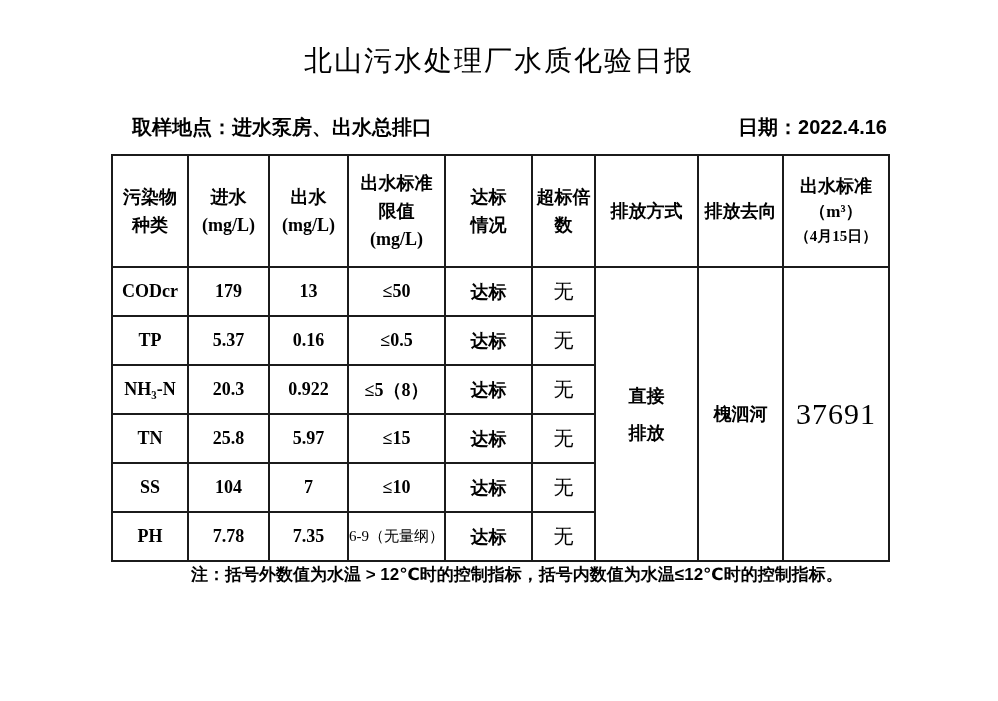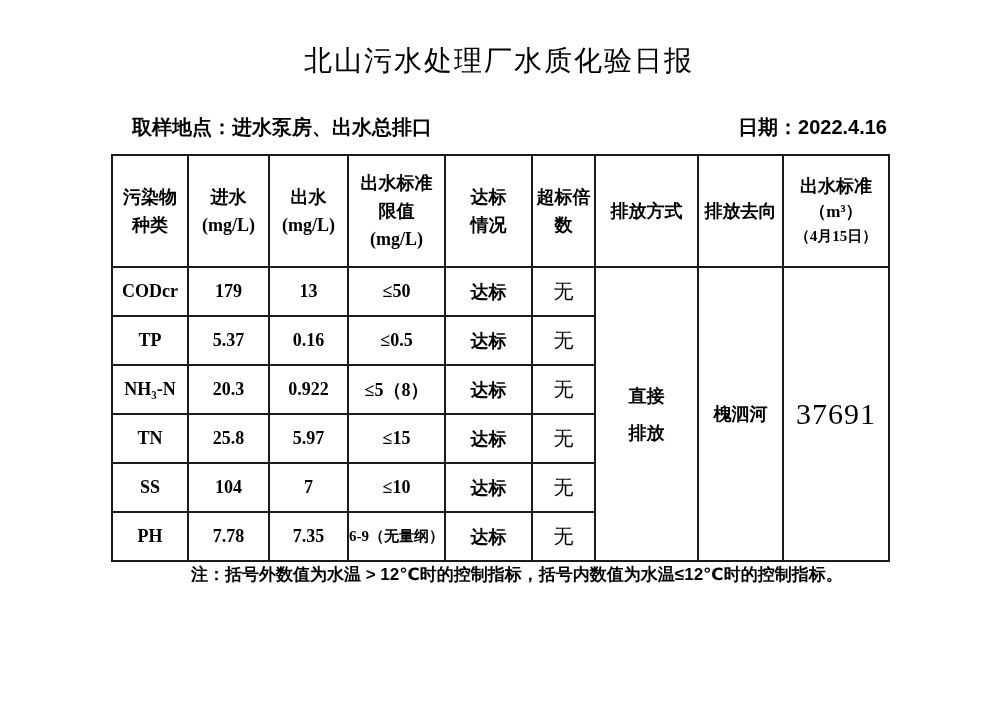--- a/index.html
+++ b/index.html
@@ -71,21 +71,21 @@
   }
   .c-status {
     font-family: "Liberation Sans", "DejaVu Sans", sans-serif;
     font-size: 18px;
     font-weight: 700;
   }
   .c-exceed {
     font-size: 20px;
     font-weight: 400;
   }
-  .c-limit-small { font-size: 15px; font-weight: 700; }
+  .c-limit-small { font-size: 15px; font-weight: 400; }
 
   
   .off-down-8  { padding-top: 8px; }
   .off-down-12 { padding-top: 12px; }
   .off-up-6    { padding-bottom: 6px; }
   .off-up-8    { padding-bottom: 8px; }
   .off-up-10   { padding-bottom: 10px; }
 
   
   .c-method {

